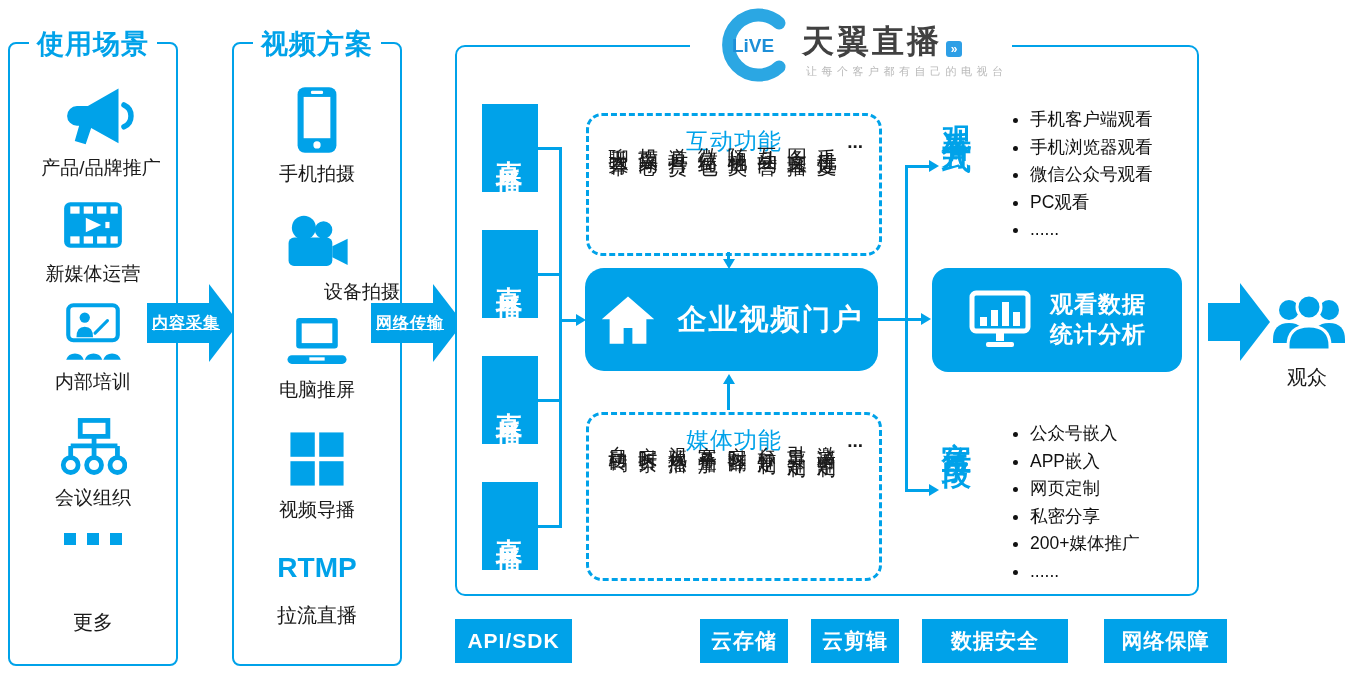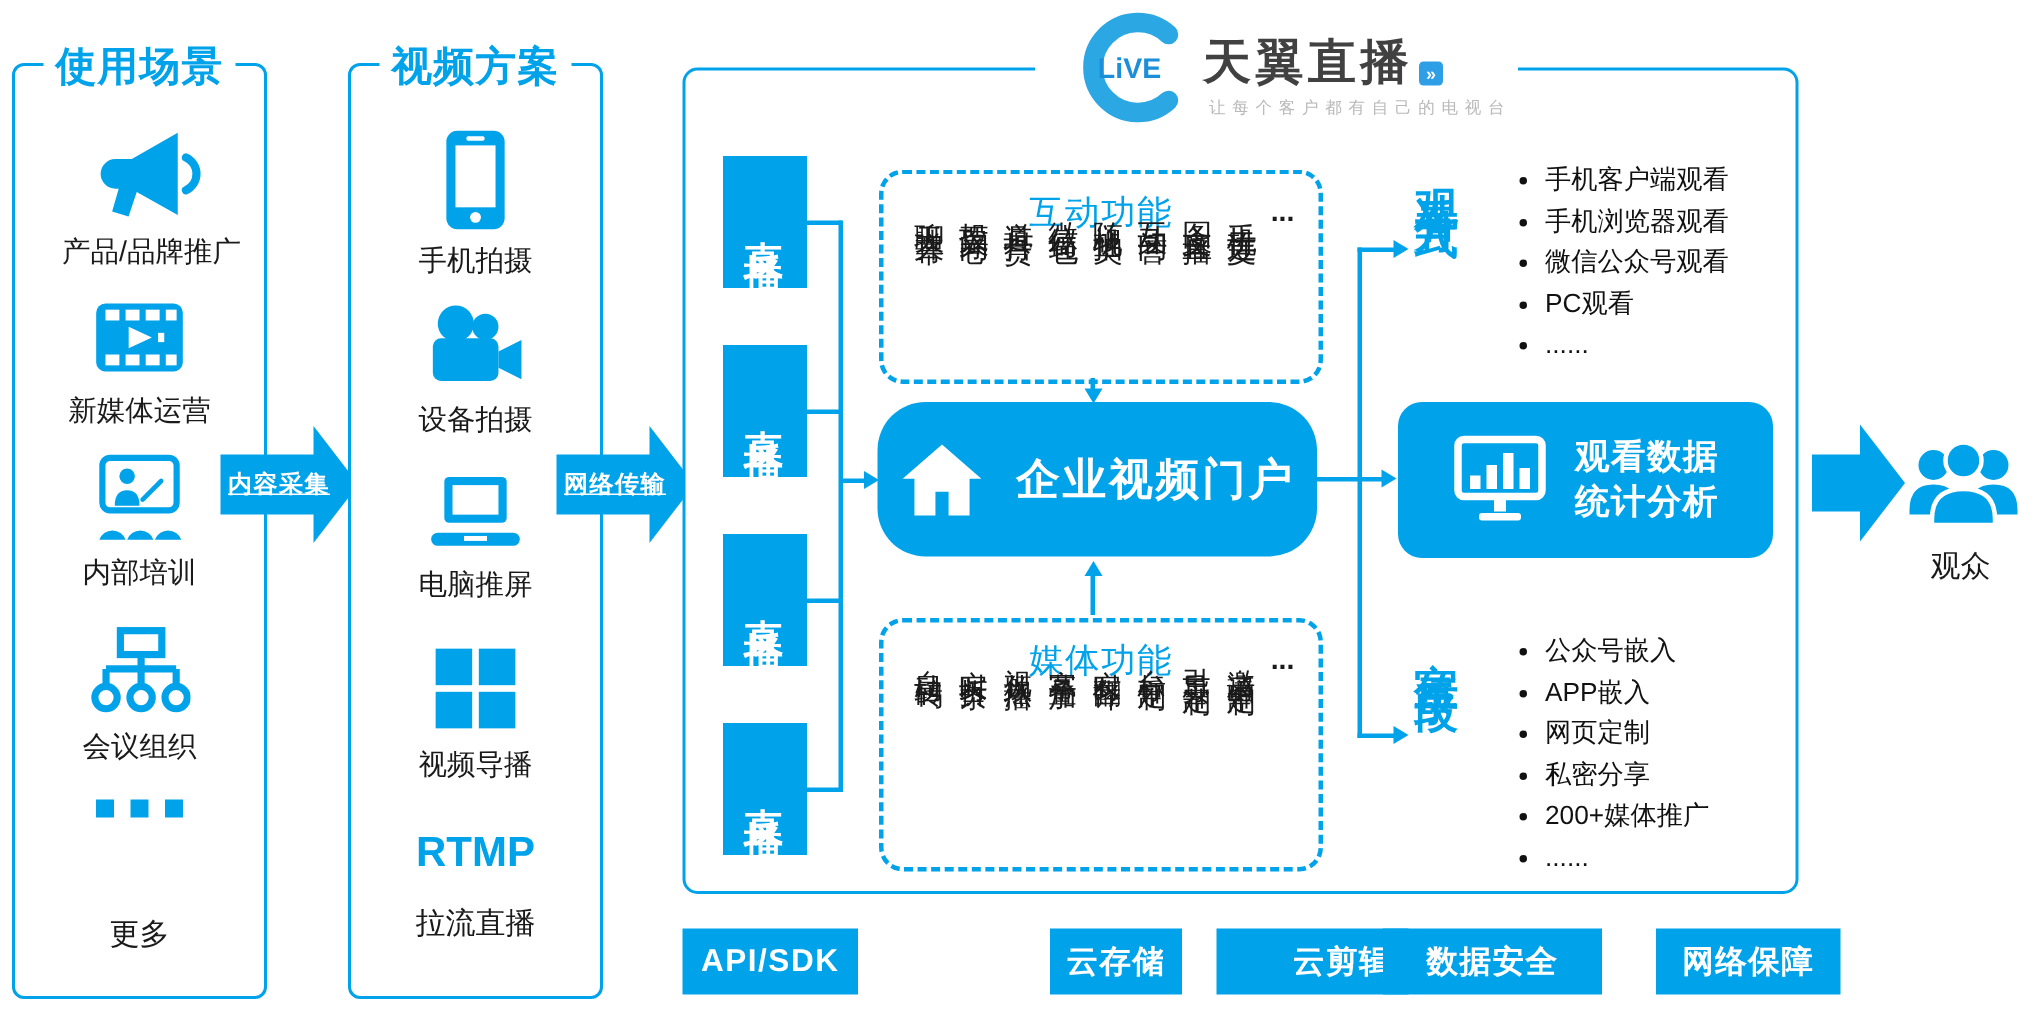--- a/index.html
+++ b/index.html
@@ -45,21 +45,21 @@
   
   .dash-box{position:absolute;border:3px dashed #00A2E9;border-radius:16px;background:#fff;}
   .dash-title{position:absolute;left:0;right:0;top:-17px;text-align:center;font-size:23px;font-weight:normal;color:#00A2E9;letter-spacing:1px;margin-top:27px;}
   .dash-title span{background:#fff;padding:0 12px;}
   .cols{position:absolute;left:20px;right:16px;top:16px;bottom:10px;display:flex;flex-direction:row;justify-content:space-between;align-items:flex-start;}
   .vcol{writing-mode:vertical-rl;text-orientation:upright;font-size:20px;letter-spacing:3px;color:#1a1a1a;line-height:1;}
   .vcol.small{font-size:19px;}
   .vmore{font-size:19px;font-weight:bold;color:#1a1a1a;line-height:1;}
 
   
-  .node{position:absolute;background:#00A2E9;border-radius:32px;display:flex;align-items:center;justify-content:center;color:#fff;}
+  .node{position:absolute;background:#00A2E9;border-radius:19px;display:flex;align-items:center;justify-content:center;color:#fff;}
   .node-label{font-size:29px;font-weight:bold;letter-spacing:2px;}
   .node-label2{font-size:23px;font-weight:bold;letter-spacing:1px;line-height:1.3;}
 
   
   .side-title{position:absolute;writing-mode:vertical-rl;text-orientation:upright;font-size:29px;font-weight:bold;color:#00A2E9;letter-spacing:6px;line-height:1;}
   .side-list{position:absolute;margin:0;padding-left:22px;list-style:disc;}
   .side-list li{font-size:17.5px;line-height:27.5px;color:#111;}
 
   
   .chip{position:absolute;top:619px;height:44px;background:#00A2E9;color:#fff;font-size:21px;font-weight:bold;display:flex;align-items:center;justify-content:center;letter-spacing:1px;}
@@ -145,21 +145,21 @@
     <div class="grp" style="top:42px;">
       <svg width="46" height="68" viewBox="0 0 36 56">
         <rect x="2" y="1" width="32" height="54" rx="6" fill="#00A2E9"></rect>
         <rect x="7" y="9" width="22" height="34" fill="#fff"></rect>
         <rect x="13" y="4" width="10" height="2.5" rx="1" fill="#fff"></rect>
         <circle cx="18" cy="48.5" r="3" fill="#fff"></circle>
       </svg>
       <div class="lbl">手机拍摄</div>
     </div>
 
-    <div class="grp" style="top:158px;">
+    <div class="grp" style="top:170px;text-align:right;">
       <svg width="70" height="58" viewBox="0 0 64 52">
         <circle cx="20" cy="12" r="11" fill="#00A2E9"></circle>
           <circle cx="38" cy="14" r="8" fill="#00A2E9"></circle>
         <rect x="6" y="21" width="40" height="26" rx="5" fill="#00A2E9"></rect>
         <path d="M46 29 L60 22 v24 l-14 -7 Z" fill="#00A2E9"></path>
       </svg>
       <div class="lbl">设备拍摄</div>
     </div>
 
     <div class="grp" style="top:270px;">
@@ -324,17 +324,17 @@
       <circle cx="57" cy="22" r="10"></circle>
       <path d="M41 52 q0-17 16-17 t16 17 v3 H41 Z"></path>
       <circle cx="37" cy="19" r="12" stroke="#fff" stroke-width="3"></circle>
       <path d="M16 58 q0-20 21-20 t21 20 v4 H16 Z" stroke="#fff" stroke-width="3"></path>
     </g>
   </svg>
   <div class="aud-label">观众</div>
 
   <div class="chip" style="left:455px;width:117px;">API/SDK</div>
   <div class="chip" style="left:700px;width:88px;">云存储</div>
-  <div class="chip" style="left:811px;width:88px;padding-left:40px;">云剪辑</div>
+  <div class="chip" style="left:811px;width:88px;">云剪辑</div>
   <div class="chip" style="left:922px;width:146px;">数据安全</div>
   <div class="chip" style="left:1104px;width:123px;">网络保障</div>
 
 </div>
 
 </body></html>

